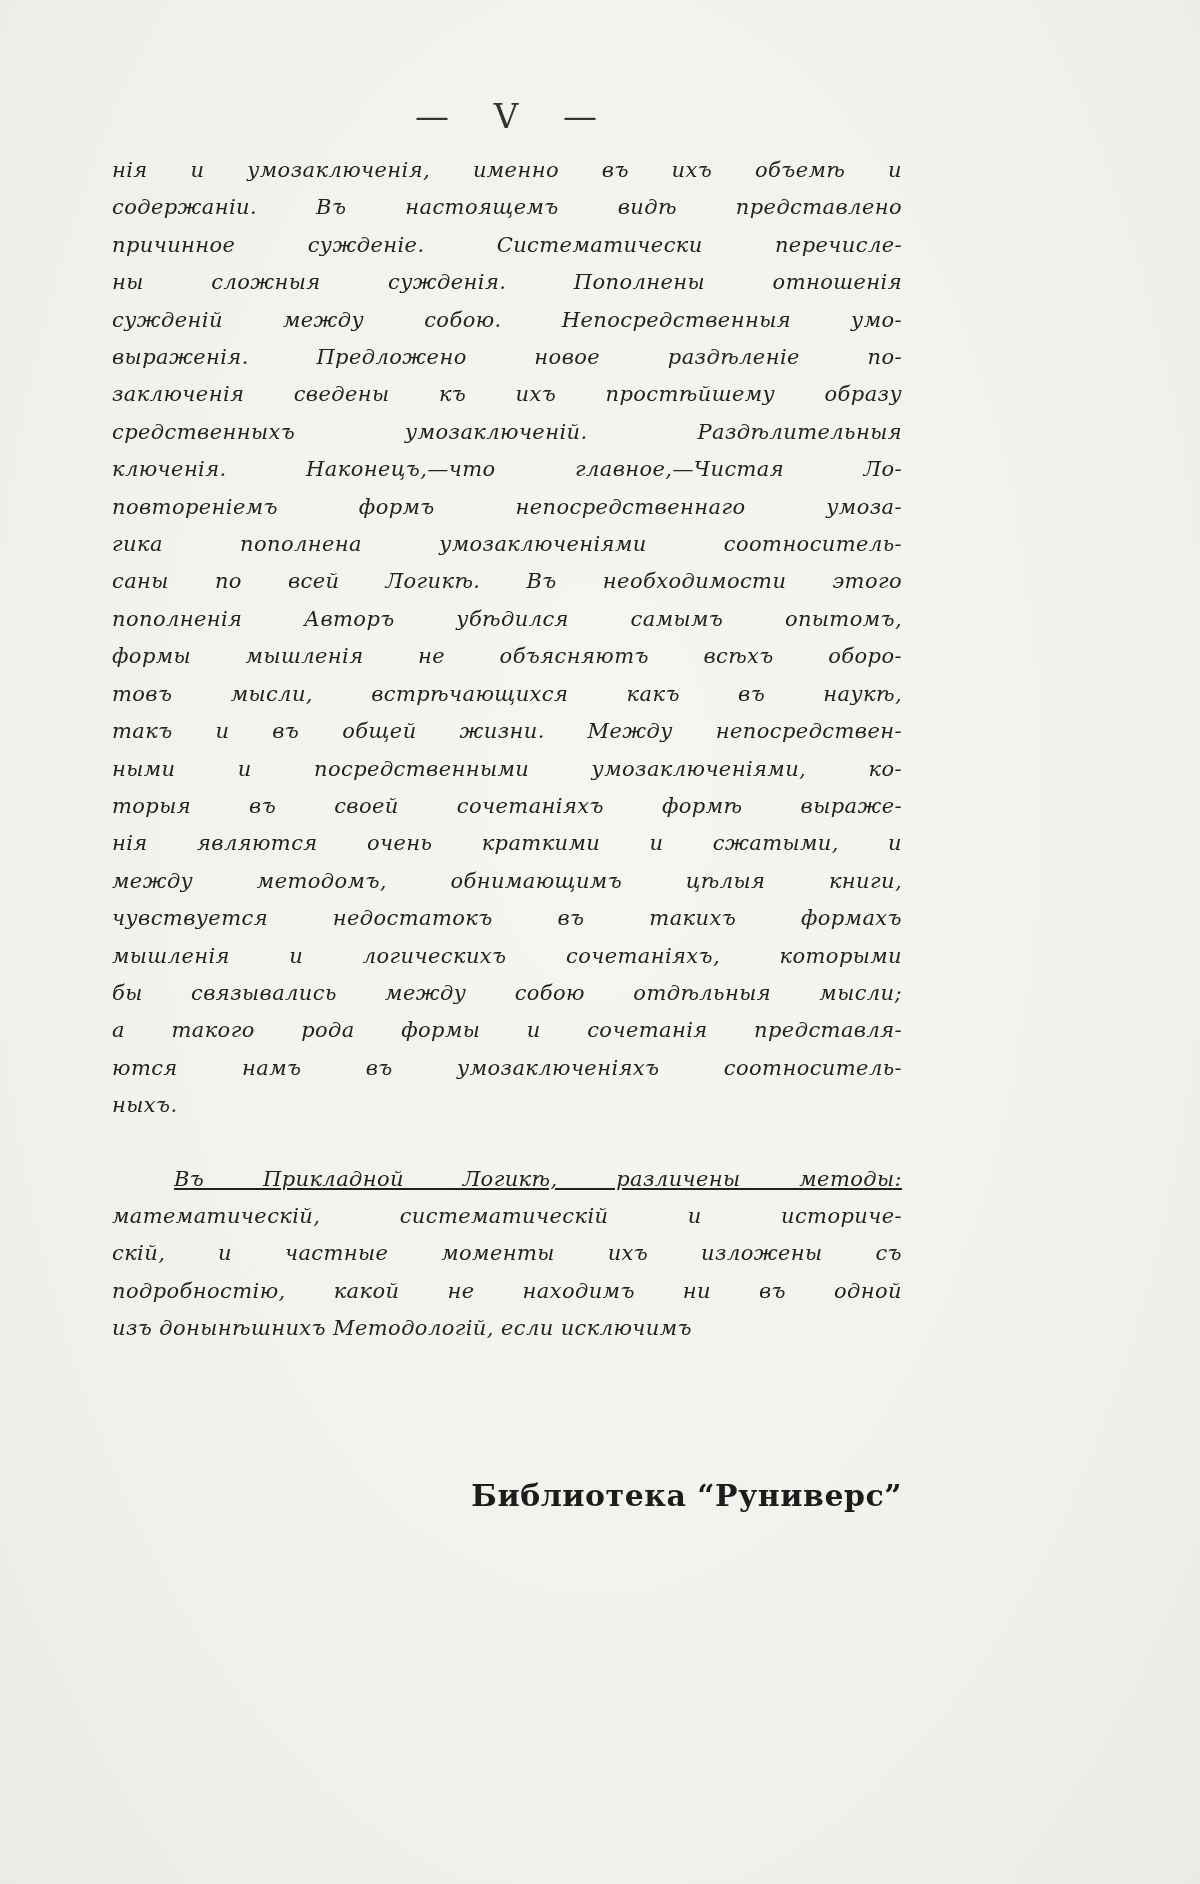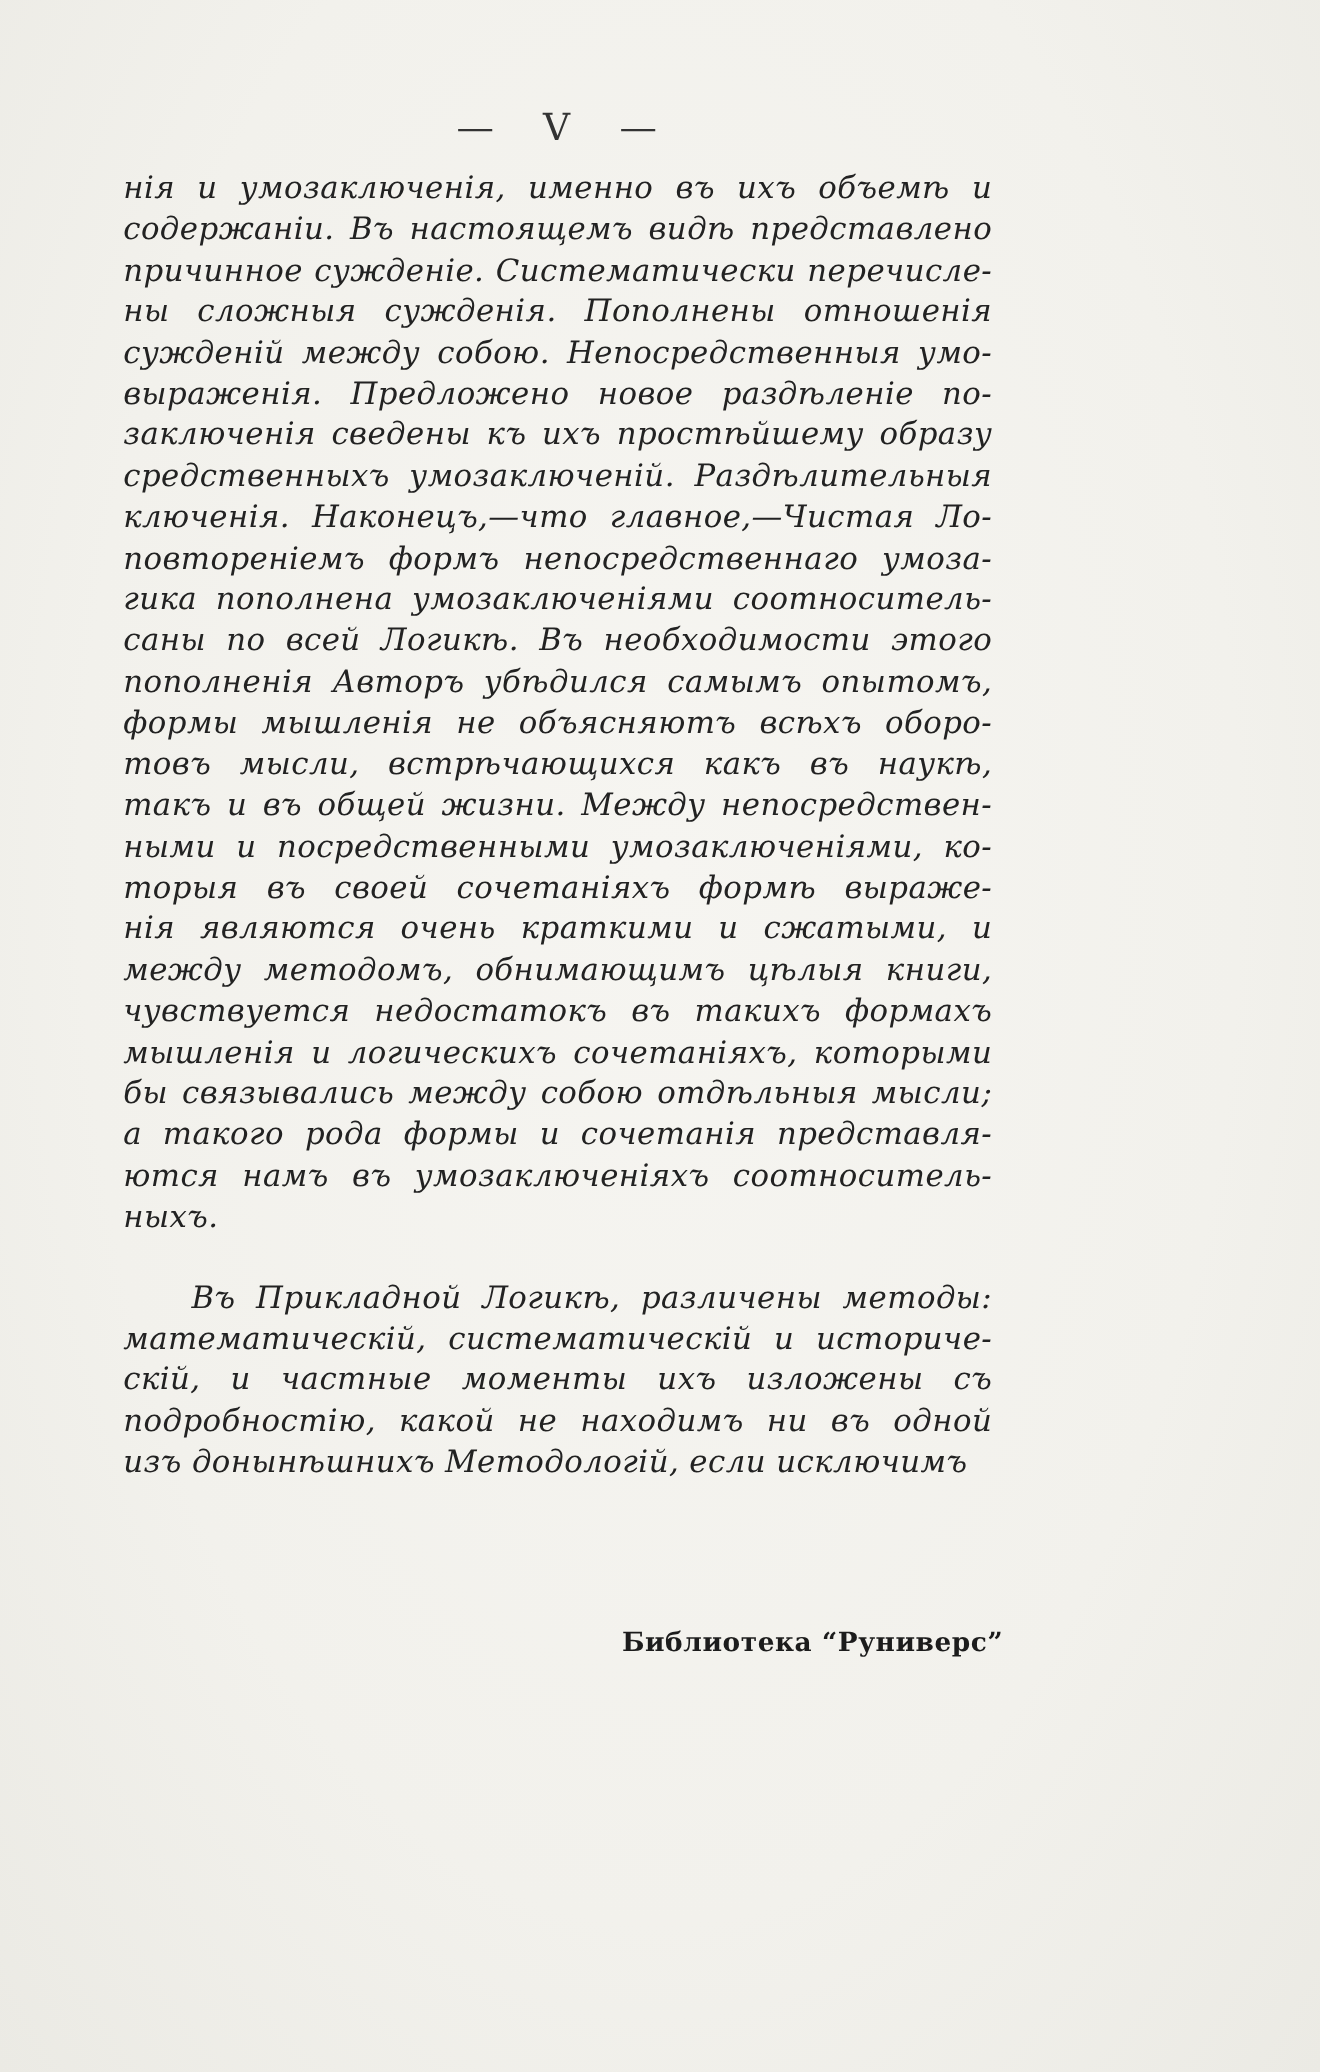--- a/index.html
+++ b/index.html
@@ -31,43 +31,44 @@
     color: var(--ink-soft);
     word-spacing: 30px;
     letter-spacing: 2px;
   }
   .text-block {
     position: absolute;
     top: 152px;
     left: 112px;
     width: 790px;
     font-style: italic;
-    font-size: 28px;
+    font-size: 21px;
     line-height: 37.4px;
     color: var(--ink);
     letter-spacing: 0.4px;
   }
   .paragraph { width: 100%; }
   .paragraph + .paragraph { margin-top: 36px; }
   .line {
     text-align: justify;
     text-align-last: justify;
     overflow: hidden;
   }
   .paragraph .line:last-child {
     text-align-last: left;
   }
   .paragraph.indent-first .line:first-child {
     padding-left: 62px;
+    text-decoration: underline;
   }
   .watermark {
     position: absolute;
     top: 1478px;
-    right: 288px;
-    font-size: 24px;
+    right: 298px;
+    font-size: 30px;
     font-weight: bold;
     font-style: normal;
     color: #1c1c1c;
     letter-spacing: 0.5px;
   }
 </style>
 </head>
 <body>
 
 <div class="page">

